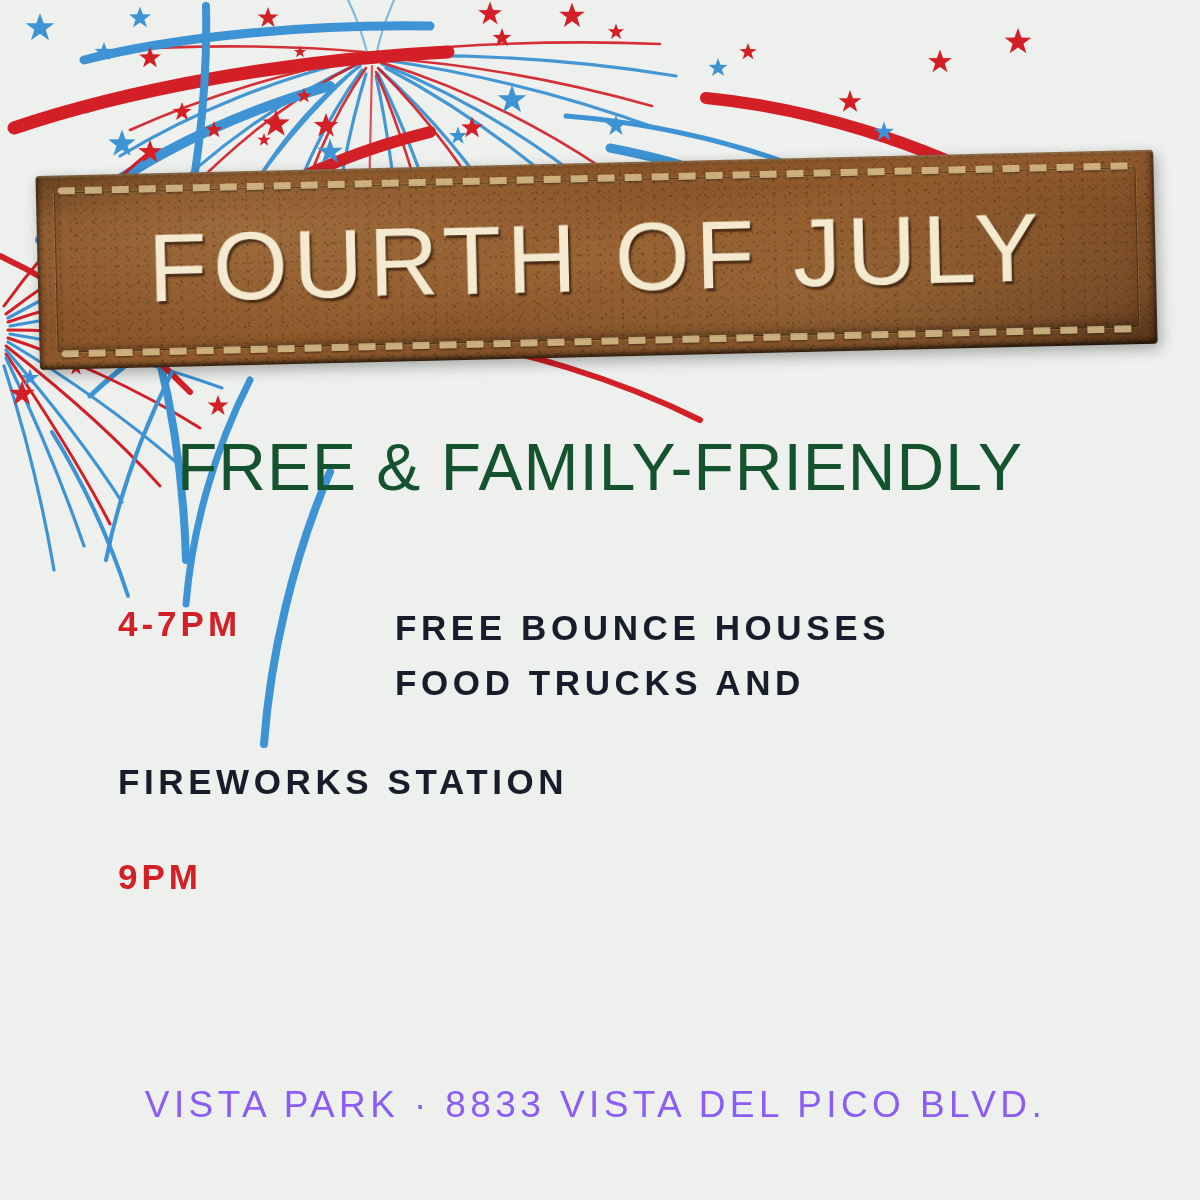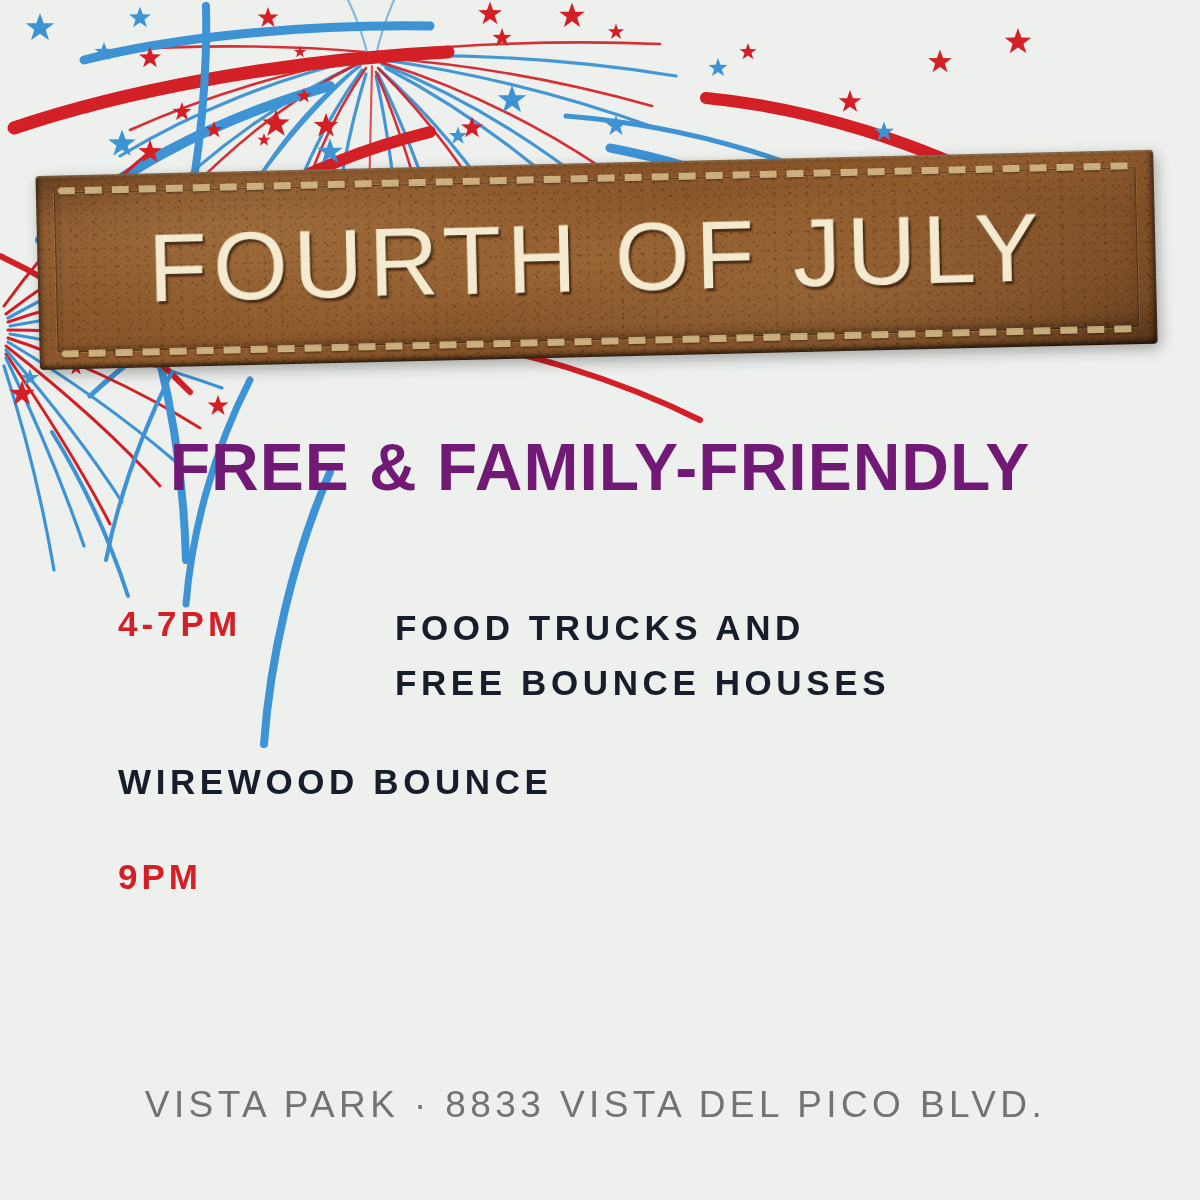--- a/index.html
+++ b/index.html
@@ -130,23 +130,23 @@
     font-family: "Liberation Sans", sans-serif;
   }
 
   
   #subtitle {
     position: absolute;
     left: 0;
     right: 0;
     top: 434px;
     text-align: center;
-    color: #701a75;
+    color: #14532d;
     font-size: 66px;
-    font-weight: 700;
+    font-weight: 400;
     letter-spacing: 1px;
     line-height: 1;
     white-space: nowrap;
   }
 
   
   #schedule {
     position: absolute;
     left: 118px;
     top: 600px;
@@ -178,21 +178,21 @@
   }
   .sched-desc .line { display: block; white-space: nowrap; }
 
   
   #footer-address {
     position: absolute;
     left: 0;
     right: 9px;
     top: 1086px;
     text-align: center;
-    color: #737373;
+    color: #8b5cf6;
     font-size: 37px;
     font-weight: 400;
     letter-spacing: 4.4px;
     line-height: 1;
     white-space: nowrap;
   }
 </style>
 </head>
 <body>
 
@@ -356,28 +356,28 @@
     <div id="banner-title">FOURTH OF JULY</div>
   </div>
 
   <div id="subtitle">FREE &amp; FAMILY-FRIENDLY</div>
 
   <div id="schedule">
 
     <div class="sched-row">
       <div class="sched-time">4-7PM</div>
       <div class="sched-desc">
+        <span class="line">FREE BOUNCE HOUSES</span>
         <span class="line">FOOD TRUCKS AND</span>
-        <span class="line">FREE BOUNCE HOUSES</span>
       </div>
     </div>
 
     <div class="sched-row">
       <div class="sched-desc">
-        <span class="line">WIREWOOD BOUNCE</span>
+        <span class="line">FIREWORKS STATION</span>
       </div>
     </div>
 
     <div class="sched-row">
       <div class="sched-time">9PM</div>
     </div>
 
   </div>
 
   <div id="footer-address">VISTA PARK · 8833 VISTA DEL PICO BLVD.</div>

